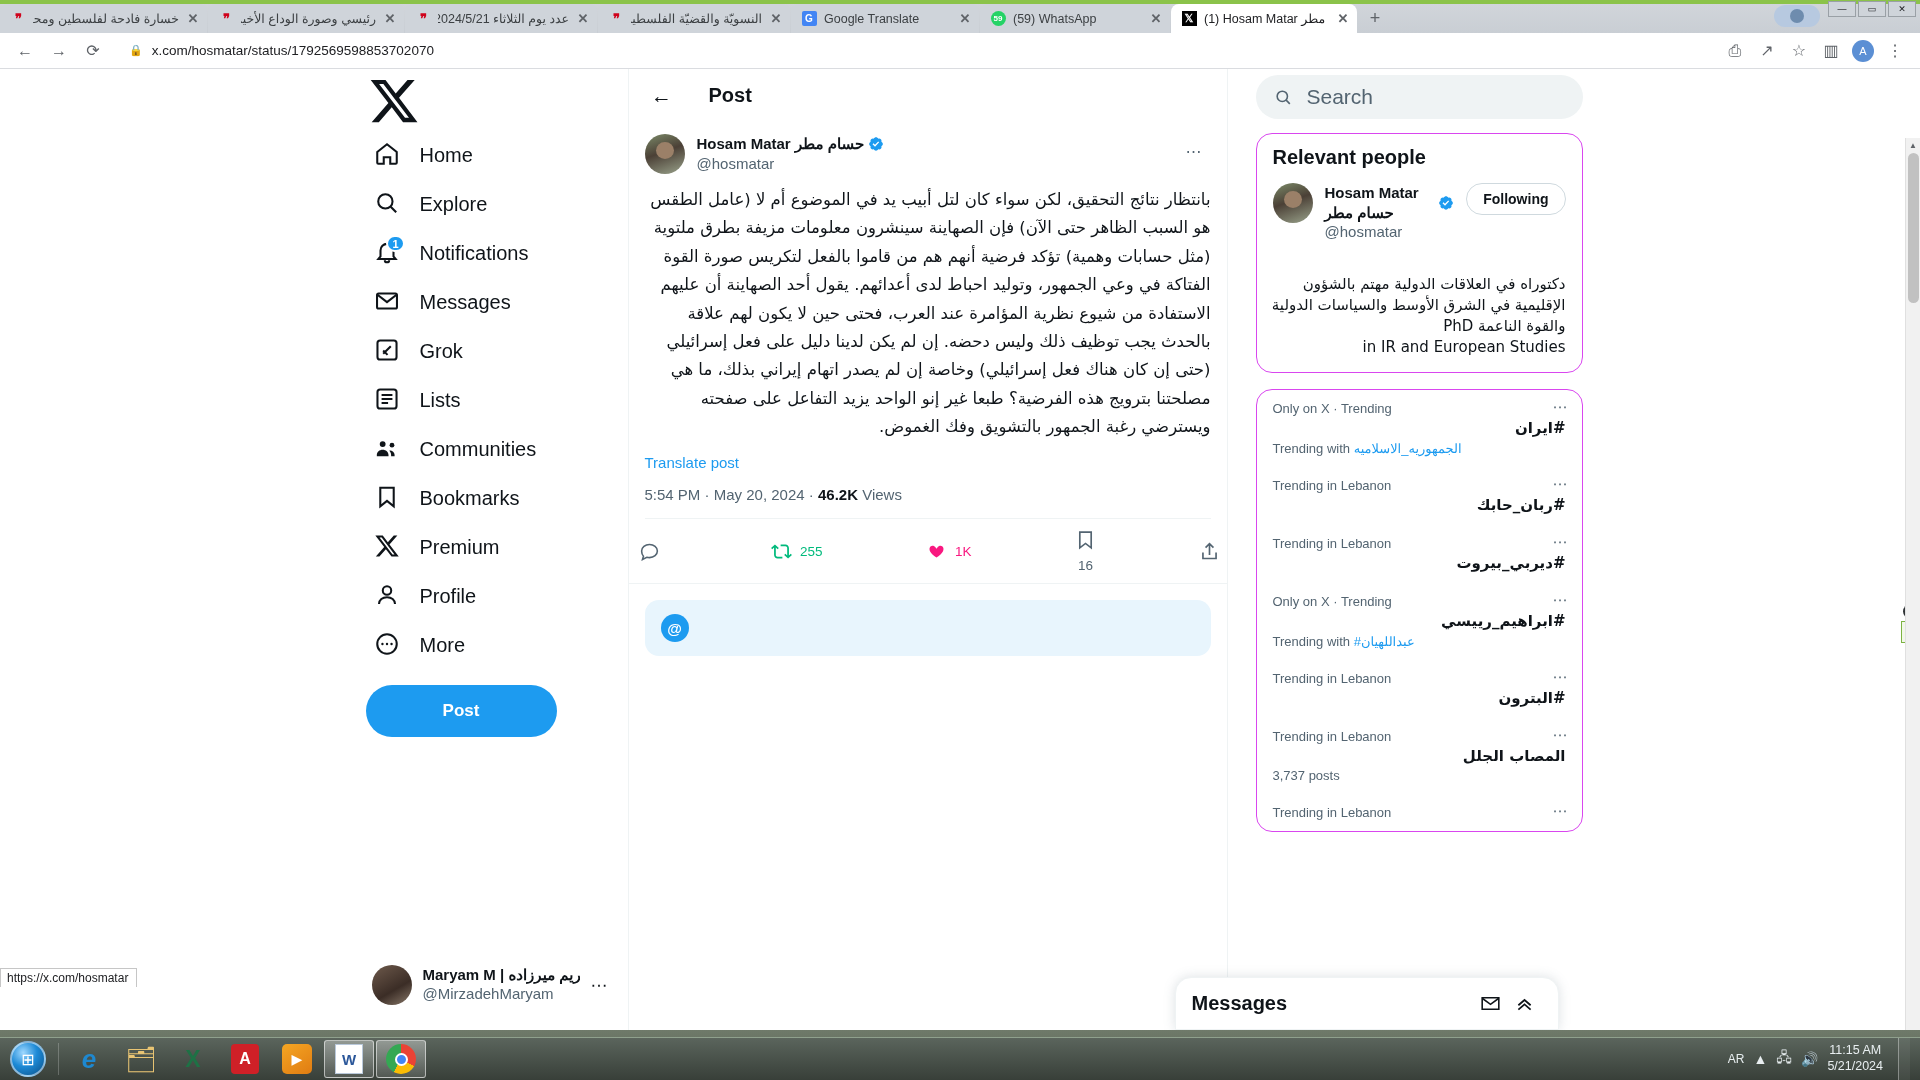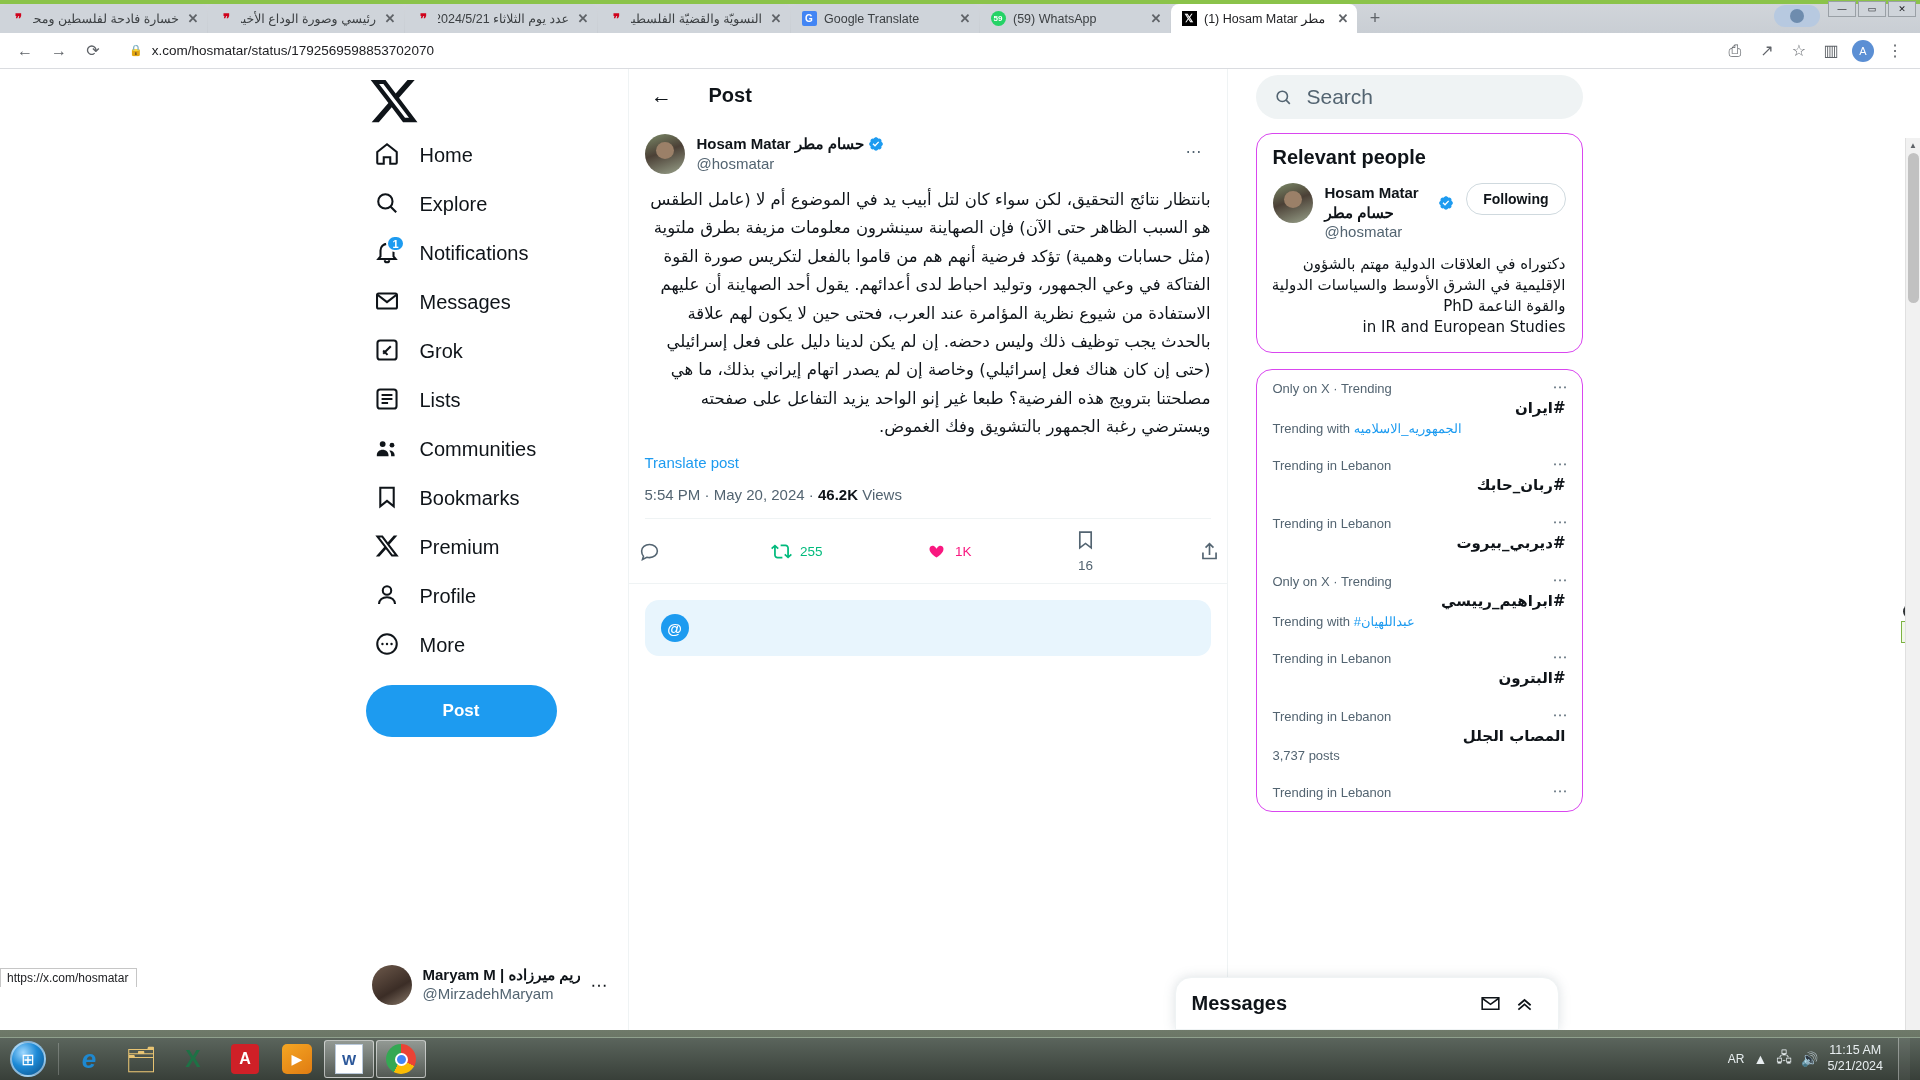--- a/index.html
+++ b/index.html
@@ -307,20 +307,21 @@
   .follow-btn {
     flex: 0 0 auto; height: 32px; padding: 0 16px;
     border: 1px solid #cfd9de; border-radius: 9999px;
     font-size: 14px; font-weight: 700; color: #0f1419; background: #fff;
     display: flex; align-items: center; justify-content: center;
   }
   .person-bio {
     padding: 0 16px 14px 0; font-size: 15px; color: #0f1419;
     direction: rtl; text-align: right; line-height: 1.4;
     font-family: "DejaVu Sans", sans-serif;
+    margin-top: 20px;
   }
   .person-bio .ltr { direction: ltr; display: block; text-align: right; }
 
   .premium-title {
     font-size: 20px; font-weight: 800; color: #0f1419;
     padding: 12px 16px 4px 16px; line-height: 1.3;
   }
   .premium-sub { padding: 6px 16px 12px 16px; font-size: 15px; color: #0f1419; line-height: 1.35; }
   .subscribe-btn {
     margin: 0 16px 16px 16px; width: 87px; height: 36px;

